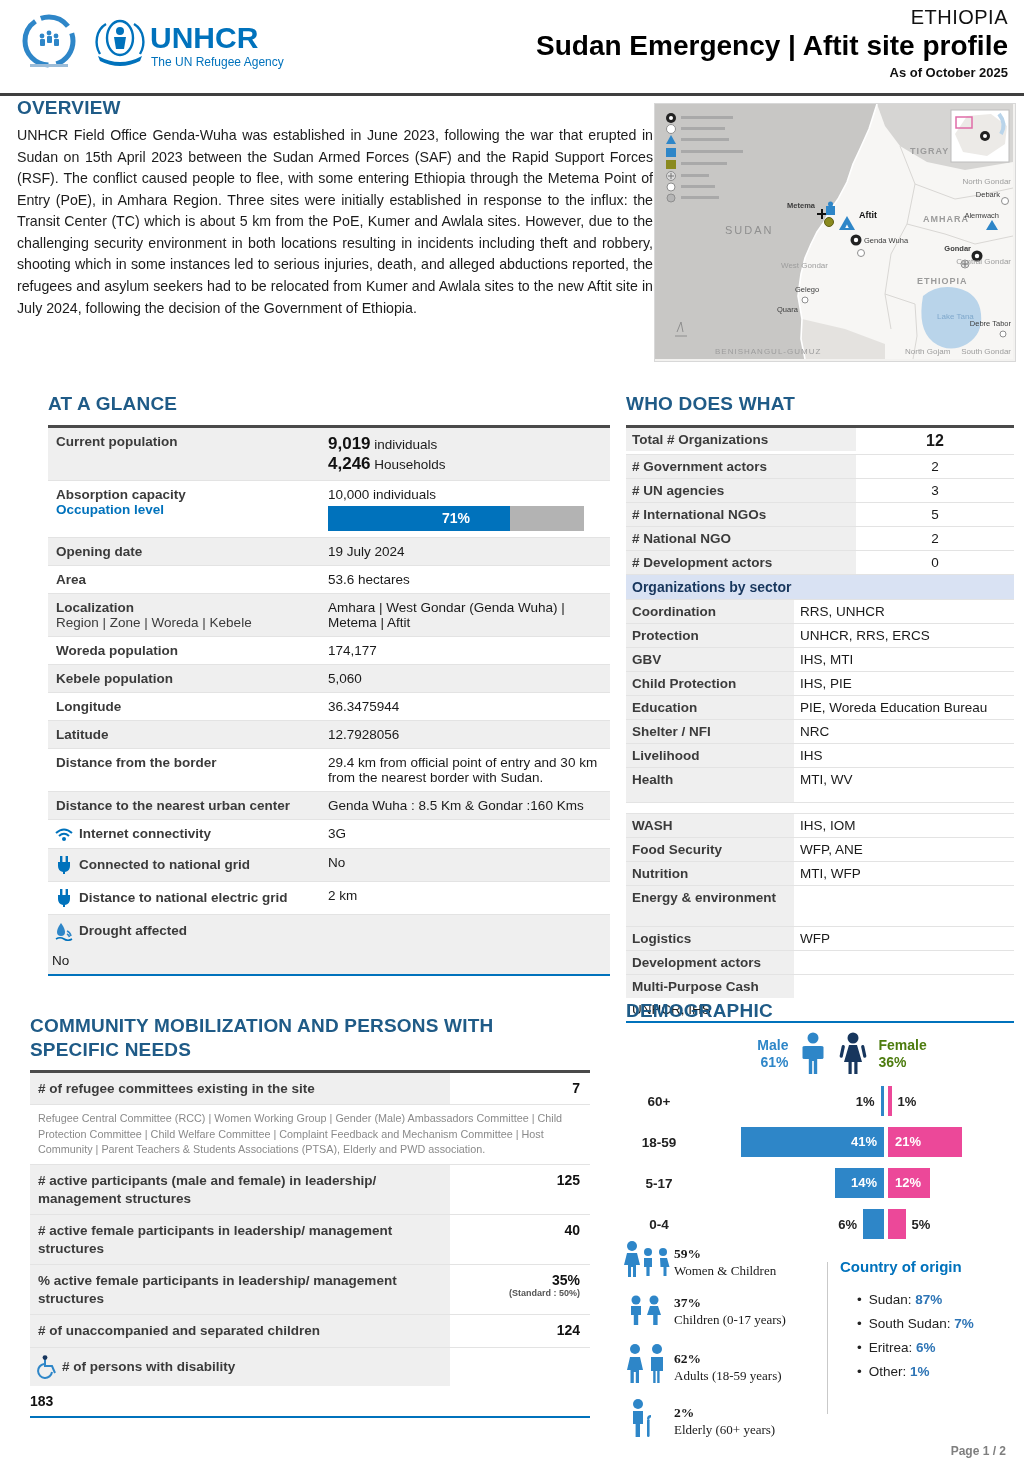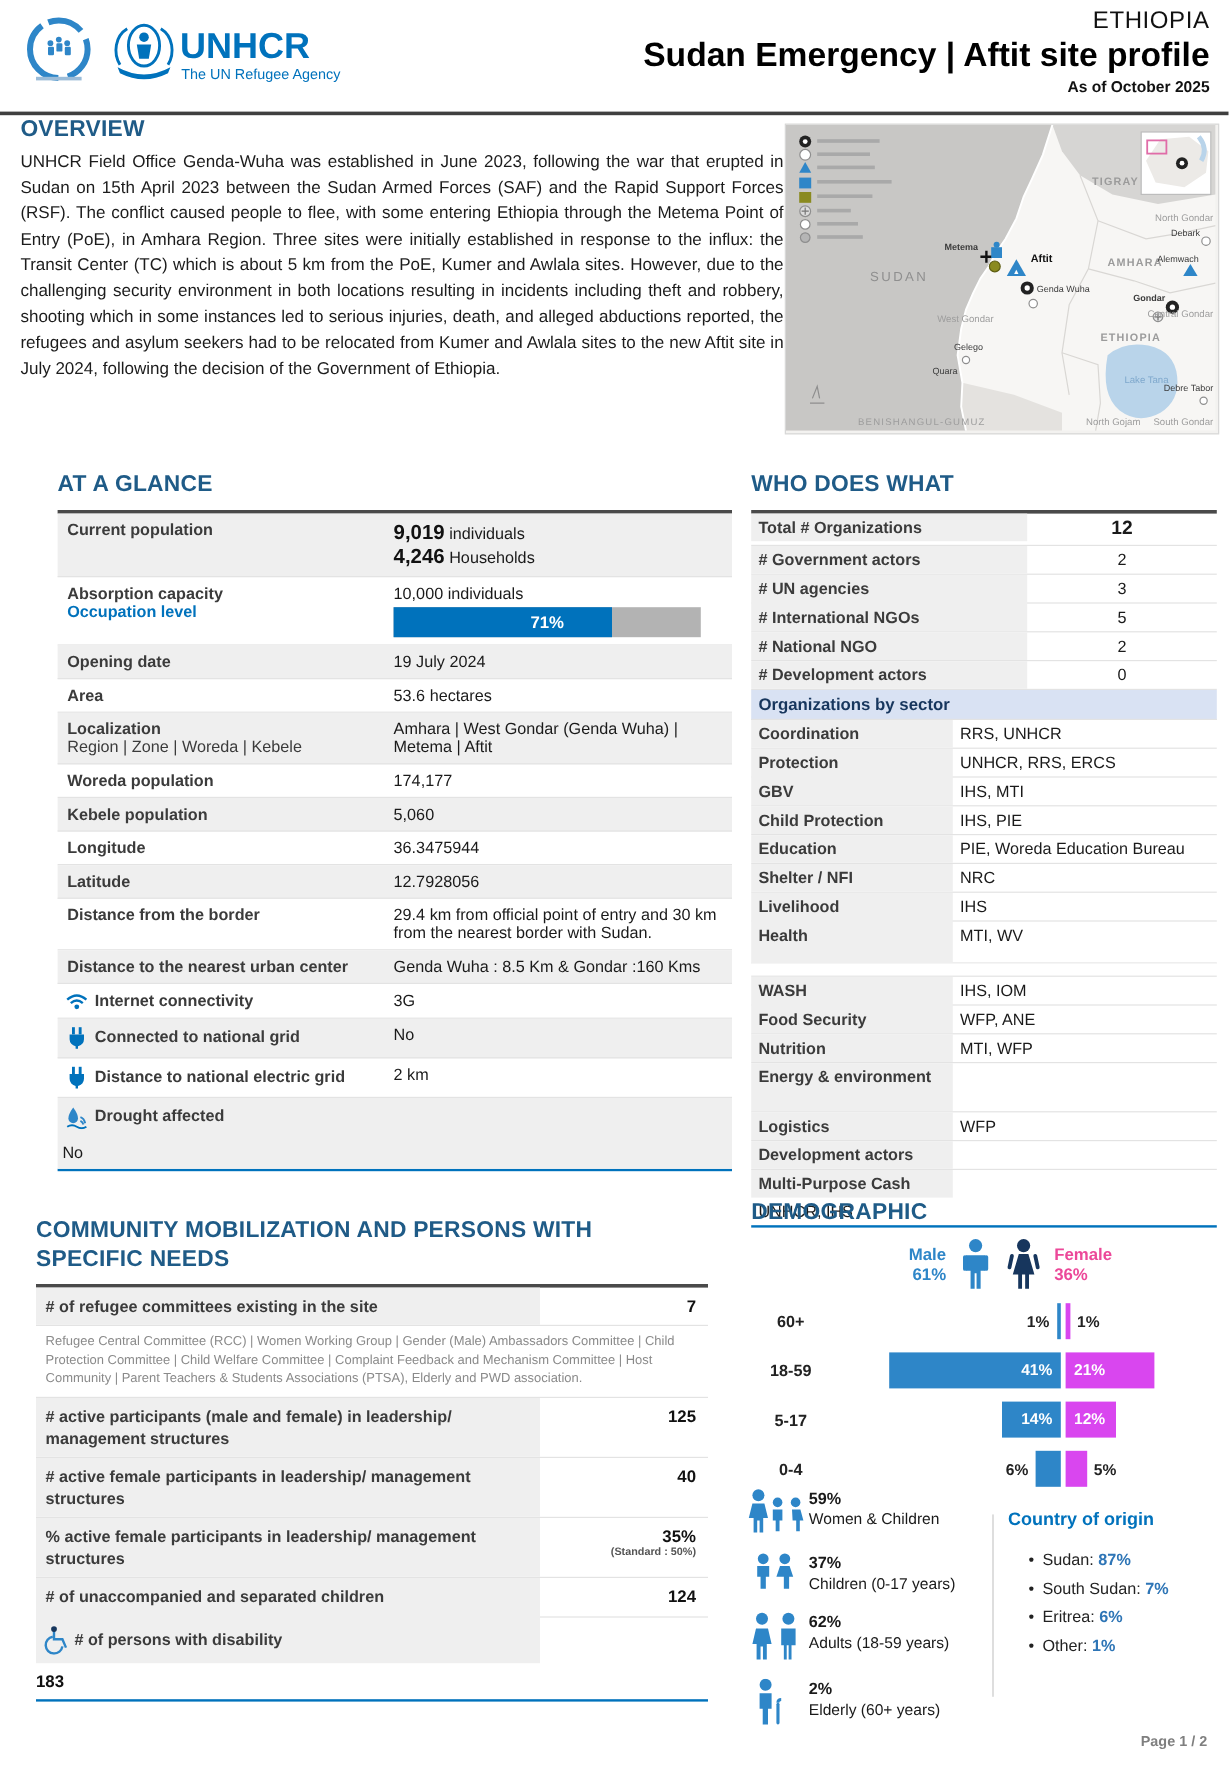--- a/index.html
+++ b/index.html
@@ -59,36 +59,36 @@
   .wdw .stat-val{flex:1;text-align:center;padding:4px 0;}
   .band{background:#d9e2f3;color:#17365d;font-weight:bold;font-size:14px;padding:4px 6px;border-bottom:1px solid #e3e3e3;}
   .wdw .sec-lbl{width:168px;padding:4px 6px;box-sizing:border-box;}
   .wdw .sec-val{flex:1;padding:4px 6px;}
   .spacer10{height:10px;background:#fff;border-bottom:1px solid #e3e3e3;}
 
   
   .demo{position:absolute;left:626px;top:1000px;width:392px;}
   .demo-legend{display:flex;align-items:center;justify-content:center;margin:10px 0 10px 40px;gap:10px;}
   .leg-male-txt{color:#2e86c8;font-weight:bold;font-size:14px;text-align:right;line-height:1.25;}
-  .leg-female-txt{color:#ec4899;font-weight:bold;font-size:14px;line-height:1.25;}
+  .leg-female-txt{color:#4d7c0f;font-weight:bold;font-size:14px;line-height:1.25;}
   .pyr-row{display:flex;align-items:center;height:30px;margin-bottom:11px;}
   .pyr-cat{width:66px;text-align:center;font-size:13.5px;font-weight:bold;color:#222;}
   .pyr-male{width:192px;display:flex;justify-content:flex-end;align-items:center;}
   .pyr-gap{width:4px;}
   .pyr-female{flex:1;display:flex;justify-content:flex-start;align-items:center;}
   .bar{height:30px;position:relative;}
   .bar.male{background:#2e86c8;}
-  .bar.female{background:#d946ef;}
+  .bar.female{background:#ec4899;}
   .pyr-in{position:absolute;top:0;height:30px;line-height:30px;color:#fff;font-weight:bold;font-size:13px;}
   .pyr-in.m{right:7px;} .pyr-in.f{left:7px;}
   .pyr-out{font-size:13px;font-weight:bold;color:#222;margin:0 6px;}
 
   
   .popstats{position:absolute;left:622px;top:1240px;width:200px;}
-  .pop-item{display:flex;align-items:flex-start;margin-bottom:14px;}
+  .pop-item{display:flex;align-items:flex-end;margin-bottom:14px;font-family:Liberation Serif, serif;}
   .pop-ico{width:52px;flex:none;}
   .pop-txt{font-size:13px;color:#1a1a1a;line-height:1.3;}
   .pop-pct{font-weight:bold;font-size:13.5px;}
   .coo-divider{position:absolute;left:827px;top:1262px;width:1px;height:152px;background:#c9c9c9;}
   .coo{position:absolute;left:840px;top:1258px;width:176px;}
   .coo-title{font-size:15px;font-weight:bold;color:#0072bc;margin-bottom:6px;}
   .coo ul{list-style:none;margin:17px;padding:0;}
   .coo li{font-size:13.5px;margin-bottom:9px;color:#222;}
   .coo li::before{content:"•";margin-right:7px;color:#222;}
   .coo-pct{color:#2e75b6;font-weight:bold;}

